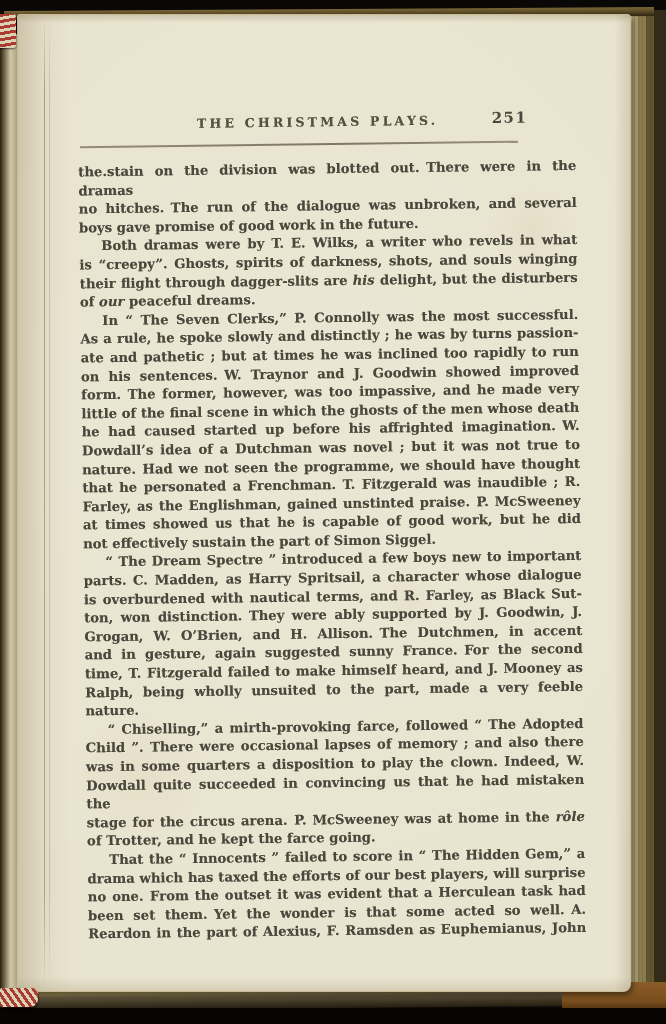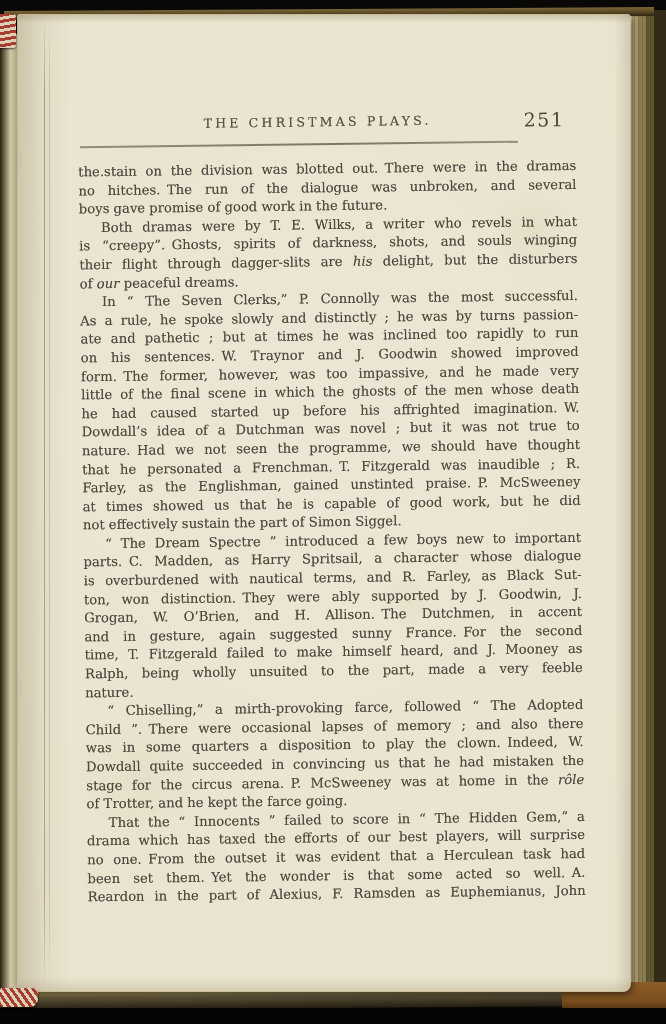--- a/index.html
+++ b/index.html
@@ -1,19 +1,20 @@
 <!DOCTYPE html>
 <html><head>
 <meta charset="utf-8">
 <style>
   html,body{margin:0;padding:0;background:#060504;}
   .scene{
     position:relative;width:666px;height:1024px;overflow:hidden;
     background:#0a0806;
     font-family:"DejaVu Serif","Liberation Serif",serif;
+    font-weight:bold;
   }
   
   .left-sliver{
     position:absolute;left:0;top:34px;width:19px;height:960px;z-index:2;
     background:linear-gradient(90deg,#271f12 0,#6e6245 22%,#cfc6a8 55%,#b4a883 100%);
   }
   .stack-right{
     position:absolute;left:598px;top:10px;width:68px;height:982px;z-index:2;
     background:linear-gradient(90deg,
       #d9d0b0 0 10px,#b3a67e 10px 13px,#e7dfc0 13px 30px,#cabd93 30px 34px,
@@ -82,21 +83,21 @@
     transform:rotate(-0.75deg);transform-origin:30px 50px;
     color:#4b473c;
   }
   .running-header{position:absolute;left:0;top:0;width:100%;height:58px;}
   .header-title{
     position:absolute;left:20px;top:16px;width:440px;text-align:center;
     font-size:12.5px;letter-spacing:3.2px;color:#55503f;
     text-shadow:0 0 .5px rgba(85,80,63,.55);
   }
   .header-page-number{
-    position:absolute;left:414px;top:13px;font-size:19px;letter-spacing:1.5px;color:#4b473c;margin-left:32px;
+    position:absolute;left:414px;top:13px;font-size:15px;letter-spacing:1.5px;color:#4b473c;
   }
   .header-rule{
     position:absolute;left:2px;top:45px;width:438px;height:1.5px;
     background:linear-gradient(90deg,#948c77,#7e7663 60%,#9a927d);
   }
   .body-text{position:absolute;left:0;top:62px;width:498px;font-size:13.2px;line-height:18.6px;}
   .body-text .para{margin:0;}
   .line{
     text-align:justify;text-align-last:justify;
     text-shadow:0 0 .5px rgba(75,71,60,.5);

